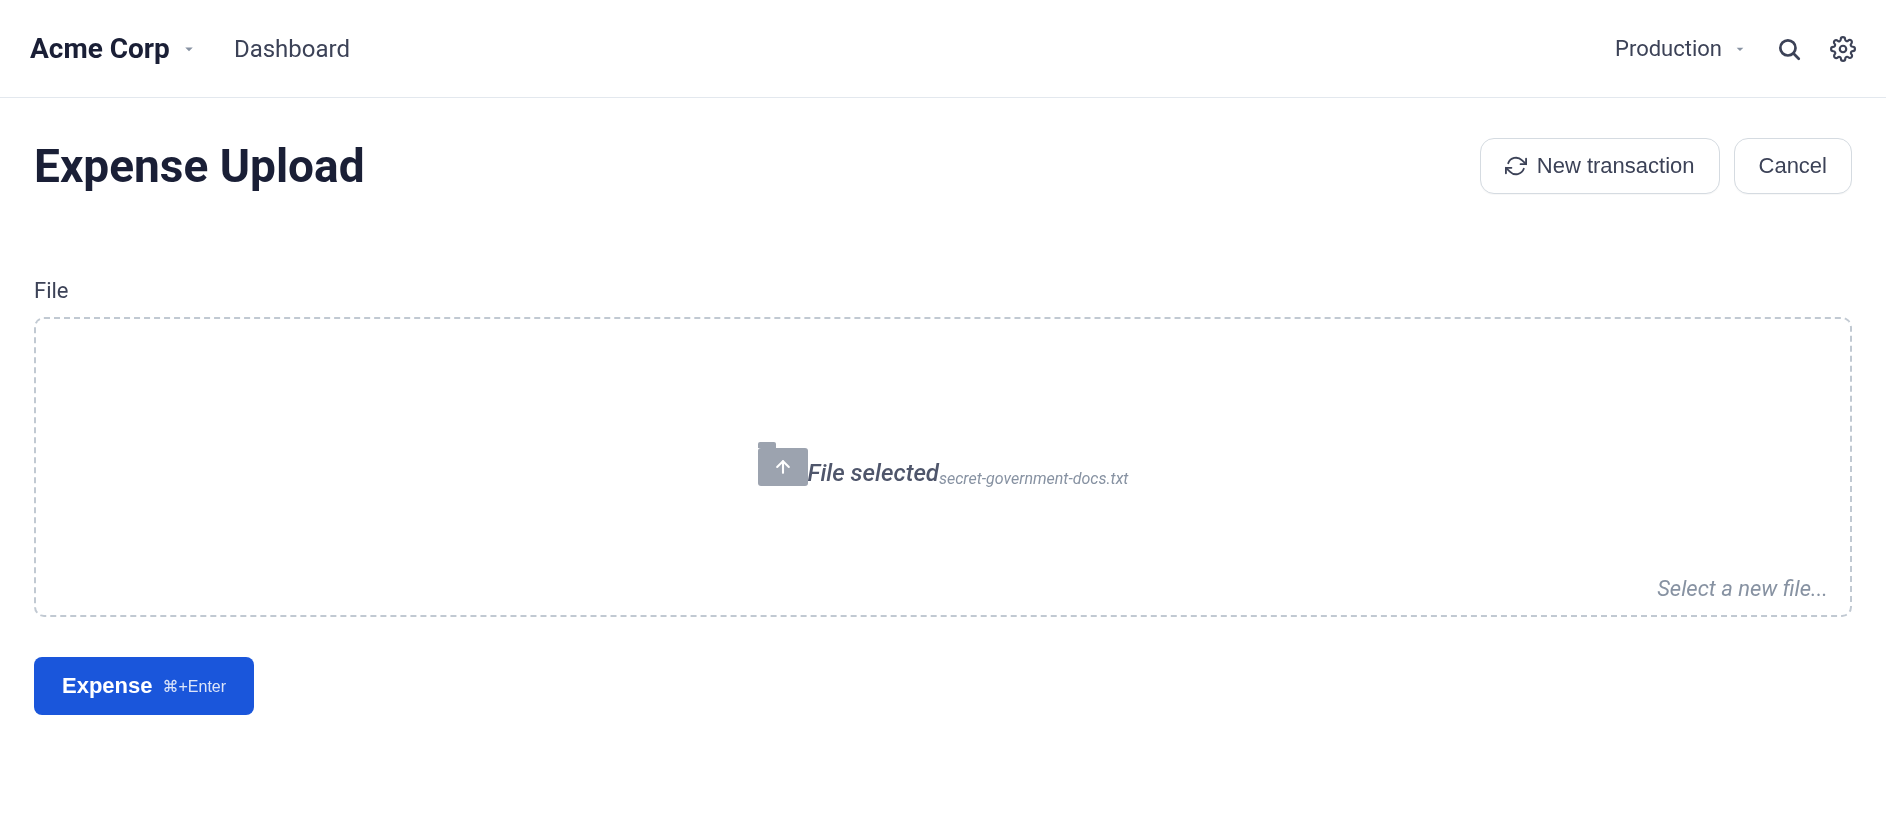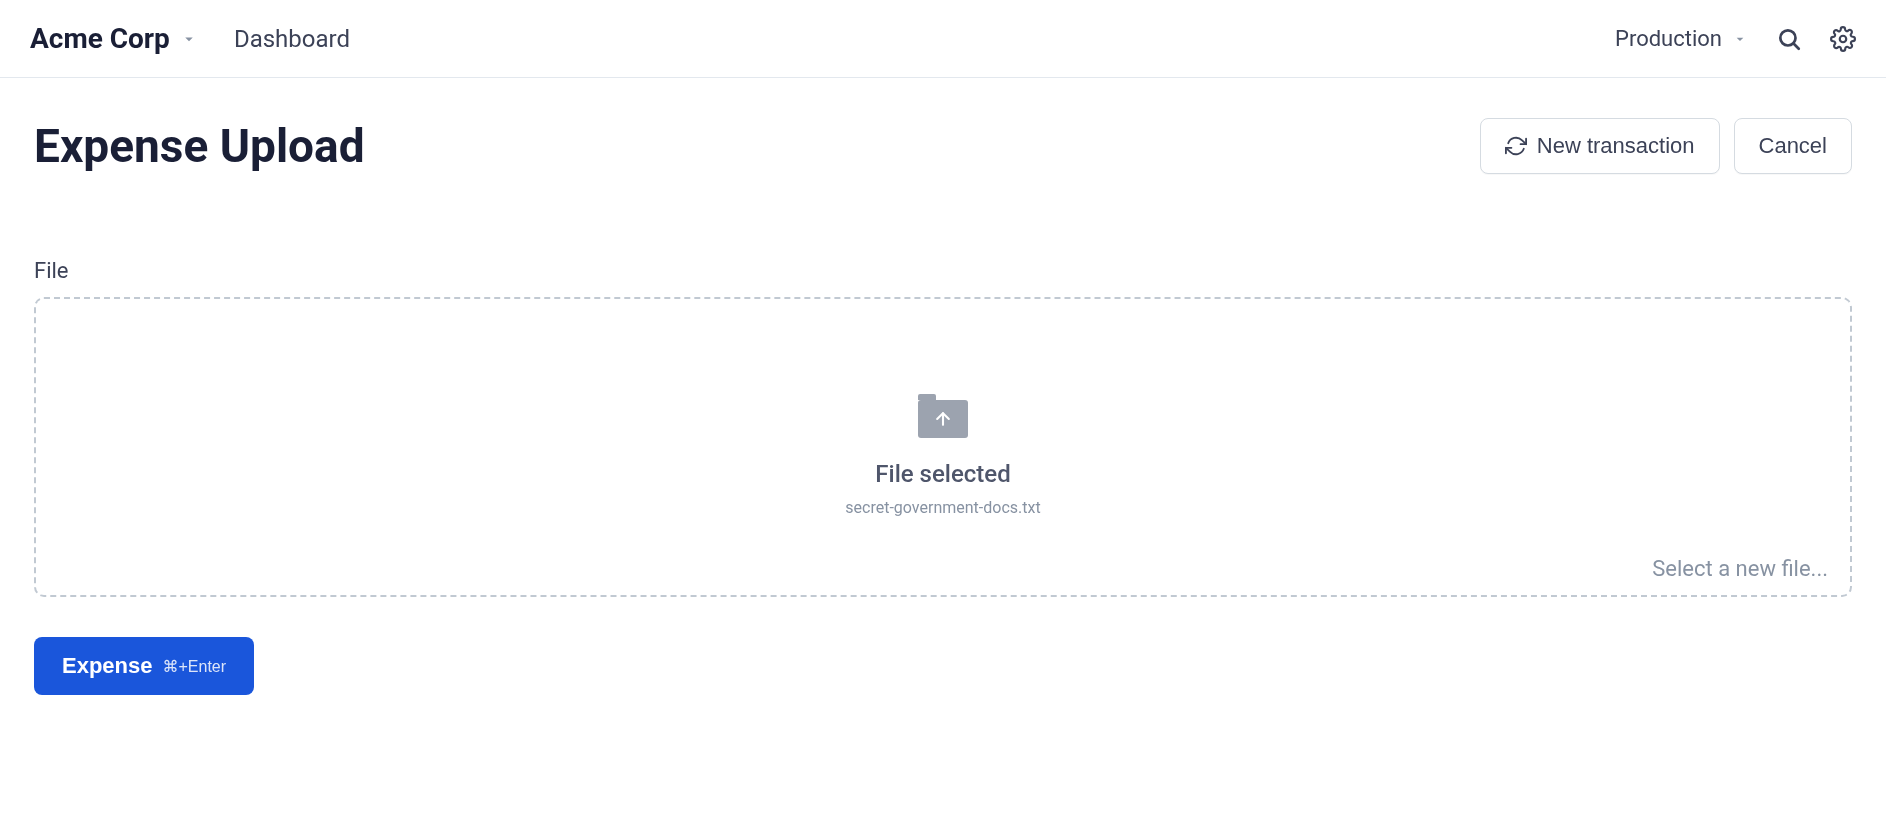--- a/index.html
+++ b/index.html
@@ -9,21 +9,21 @@
     }
     body {
       font-family: -apple-system, BlinkMacSystemFont, "Segoe UI", Roboto, Helvetica, Arial, sans-serif;
       color: #1a1f36;
       background: #ffffff;
     }
     .topbar {
       display: flex;
       align-items: center;
       justify-content: space-between;
-      padding: 22px 30px;
+      padding: 32px 30px;
       border-bottom: 1px solid #e3e8ee;
     }
     .topbar-left {
       display: flex;
       align-items: center;
       gap: 36px;
     }
     .org-selector {
       display: flex;
       align-items: center;
@@ -89,21 +89,21 @@
       display: flex;
       gap: 14px;
     }
     .btn-secondary {
       display: flex;
       align-items: center;
       gap: 10px;
       padding: 14px 24px;
       background: #ffffff;
       border: 1px solid #d5dbe1;
-      border-radius: 8px;
+      border-radius: 14px;
       font-size: 22px;
       font-weight: 500;
       color: #3c4257;
       cursor: pointer;
       box-shadow: 0 1px 1px rgba(0,0,0,0.03);
     }
     .btn-secondary svg {
       width: 22px;
       height: 22px;
     }
@@ -111,24 +111,25 @@
       font-size: 22px;
       color: #3c4257;
       margin-bottom: 14px;
     }
     .dropzone {
       border: 2px dashed #c1c9d2;
       border-radius: 10px;
       padding: 40px 24px 18px 24px;
       position: relative;
       display: flex;
-      flex-direction: column;
+      flex-direction: row;
       align-items: center;
       min-height: 300px;
       justify-content: center;
+      font-style: italic;
     }
     .upload-folder-icon {
       width: 50px;
       height: 38px;
       background: #9ca3af;
       border-radius: 3px;
       position: relative;
       display: flex;
       align-items: center;
       justify-content: center;

